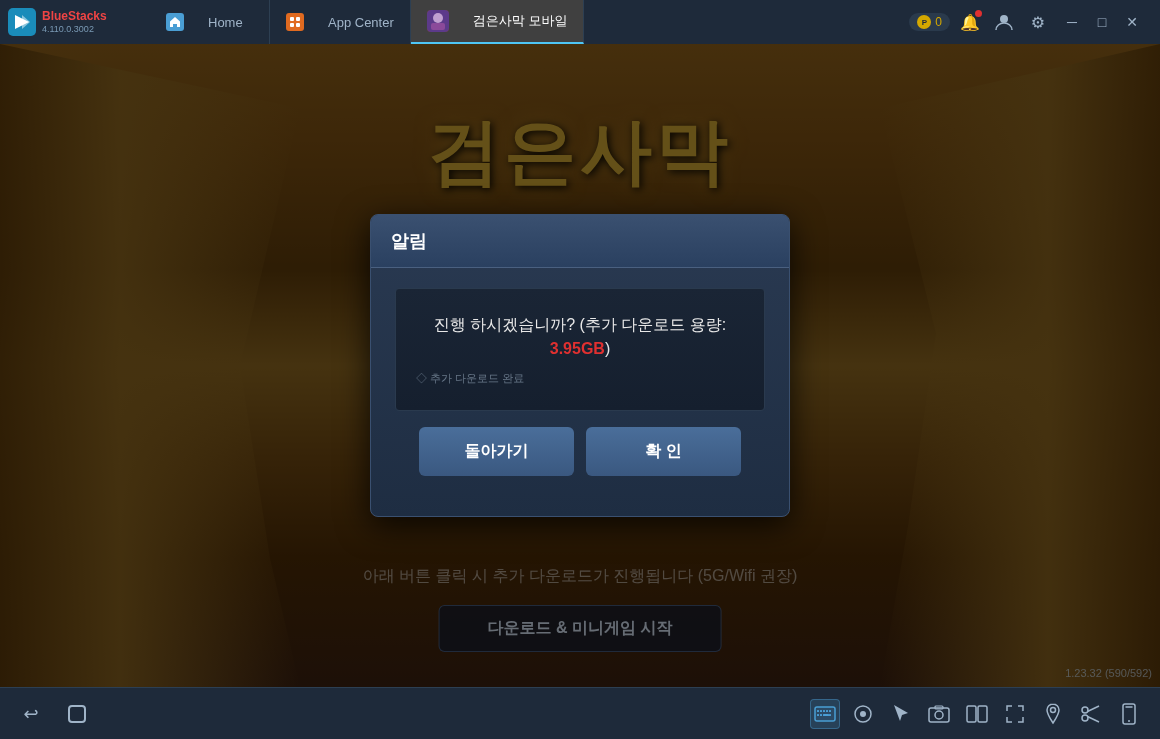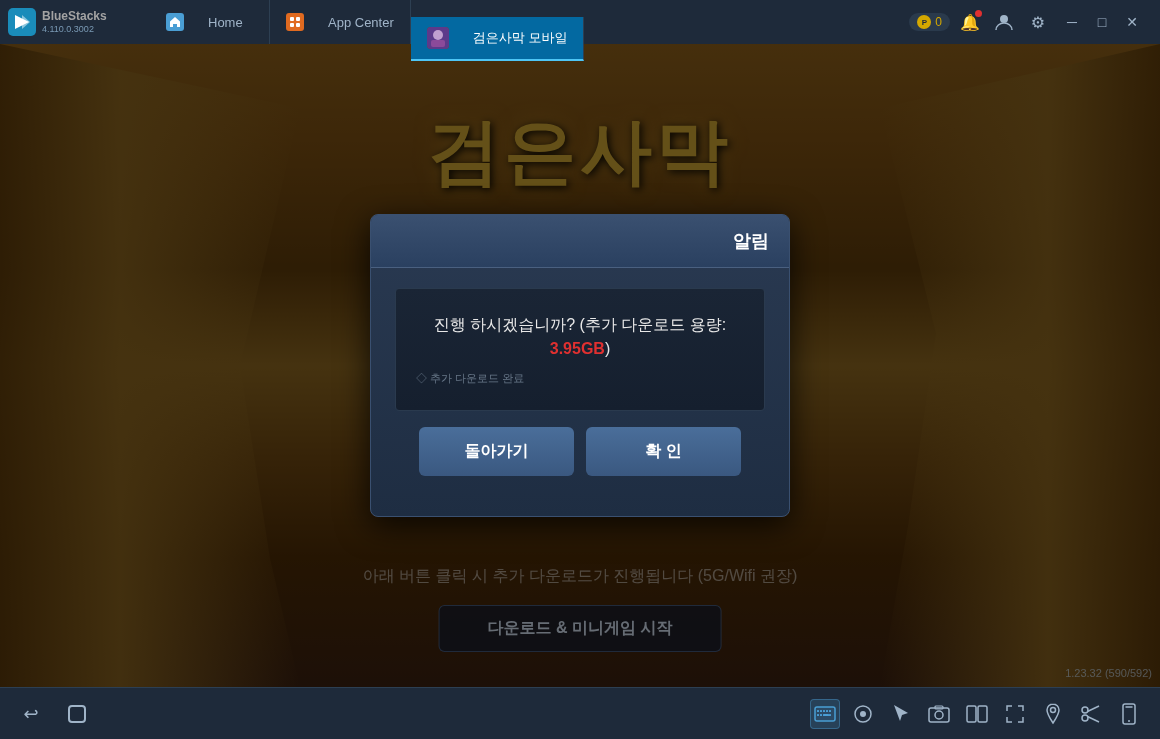--- a/index.html
+++ b/index.html
@@ -33,21 +33,21 @@
     .brand-logo {
       width: 28px;
       height: 28px;
       margin-right: 6px;
     }
     .brand-text {
       display: flex;
       flex-direction: column;
     }
     .brand-name {
-      color: #a3a3a3;
+      color: #ef4444;
       font-size: 12px;
       font-weight: bold;
       line-height: 1.1;
     }
     .brand-version {
       color: #7a9ab5;
       font-size: 9px;
     }
 
     .tabs-area {
@@ -64,24 +64,23 @@
       cursor: pointer;
       font-size: 13px;
       color: #a0b4c8;
       border-right: 1px solid #2d3f52;
       height: 100%;
       gap: 24px;
       min-width: 120px;
       background: transparent;
     }
     .tab.active {
-      background: #0369a1;
+      background: #404040;
       color: #ffffff;
       border-bottom: 2px solid #4ec6f5;
-      margin-top: 17px;
     }
     .tab-icon-home {
       width: 18px;
       height: 18px;
       background: #4a9ed4;
       border-radius: 3px;
       display: flex;
       align-items: center;
       justify-content: center;
       font-size: 10px;
@@ -290,21 +289,21 @@
       background: linear-gradient(180deg, #2a3a52 0%, #1e2d42 100%);
       border-radius: 8px;
       overflow: hidden;
       box-shadow: 0 8px 32px rgba(0,0,0,0.8);
       border: 1px solid #3a5070;
     }
 
     .modal-header {
       background: linear-gradient(180deg, #3a5070 0%, #2a4060 100%);
       padding: 14px 20px;
-      text-align: right;
+      text-align: left;
       border-bottom: 1px solid #4a6080;
     }
     .modal-title {
       color: #ffffff;
       font-size: 18px;
       font-weight: bold;
     }
 
     .modal-body {
       padding: 20px 24px;

